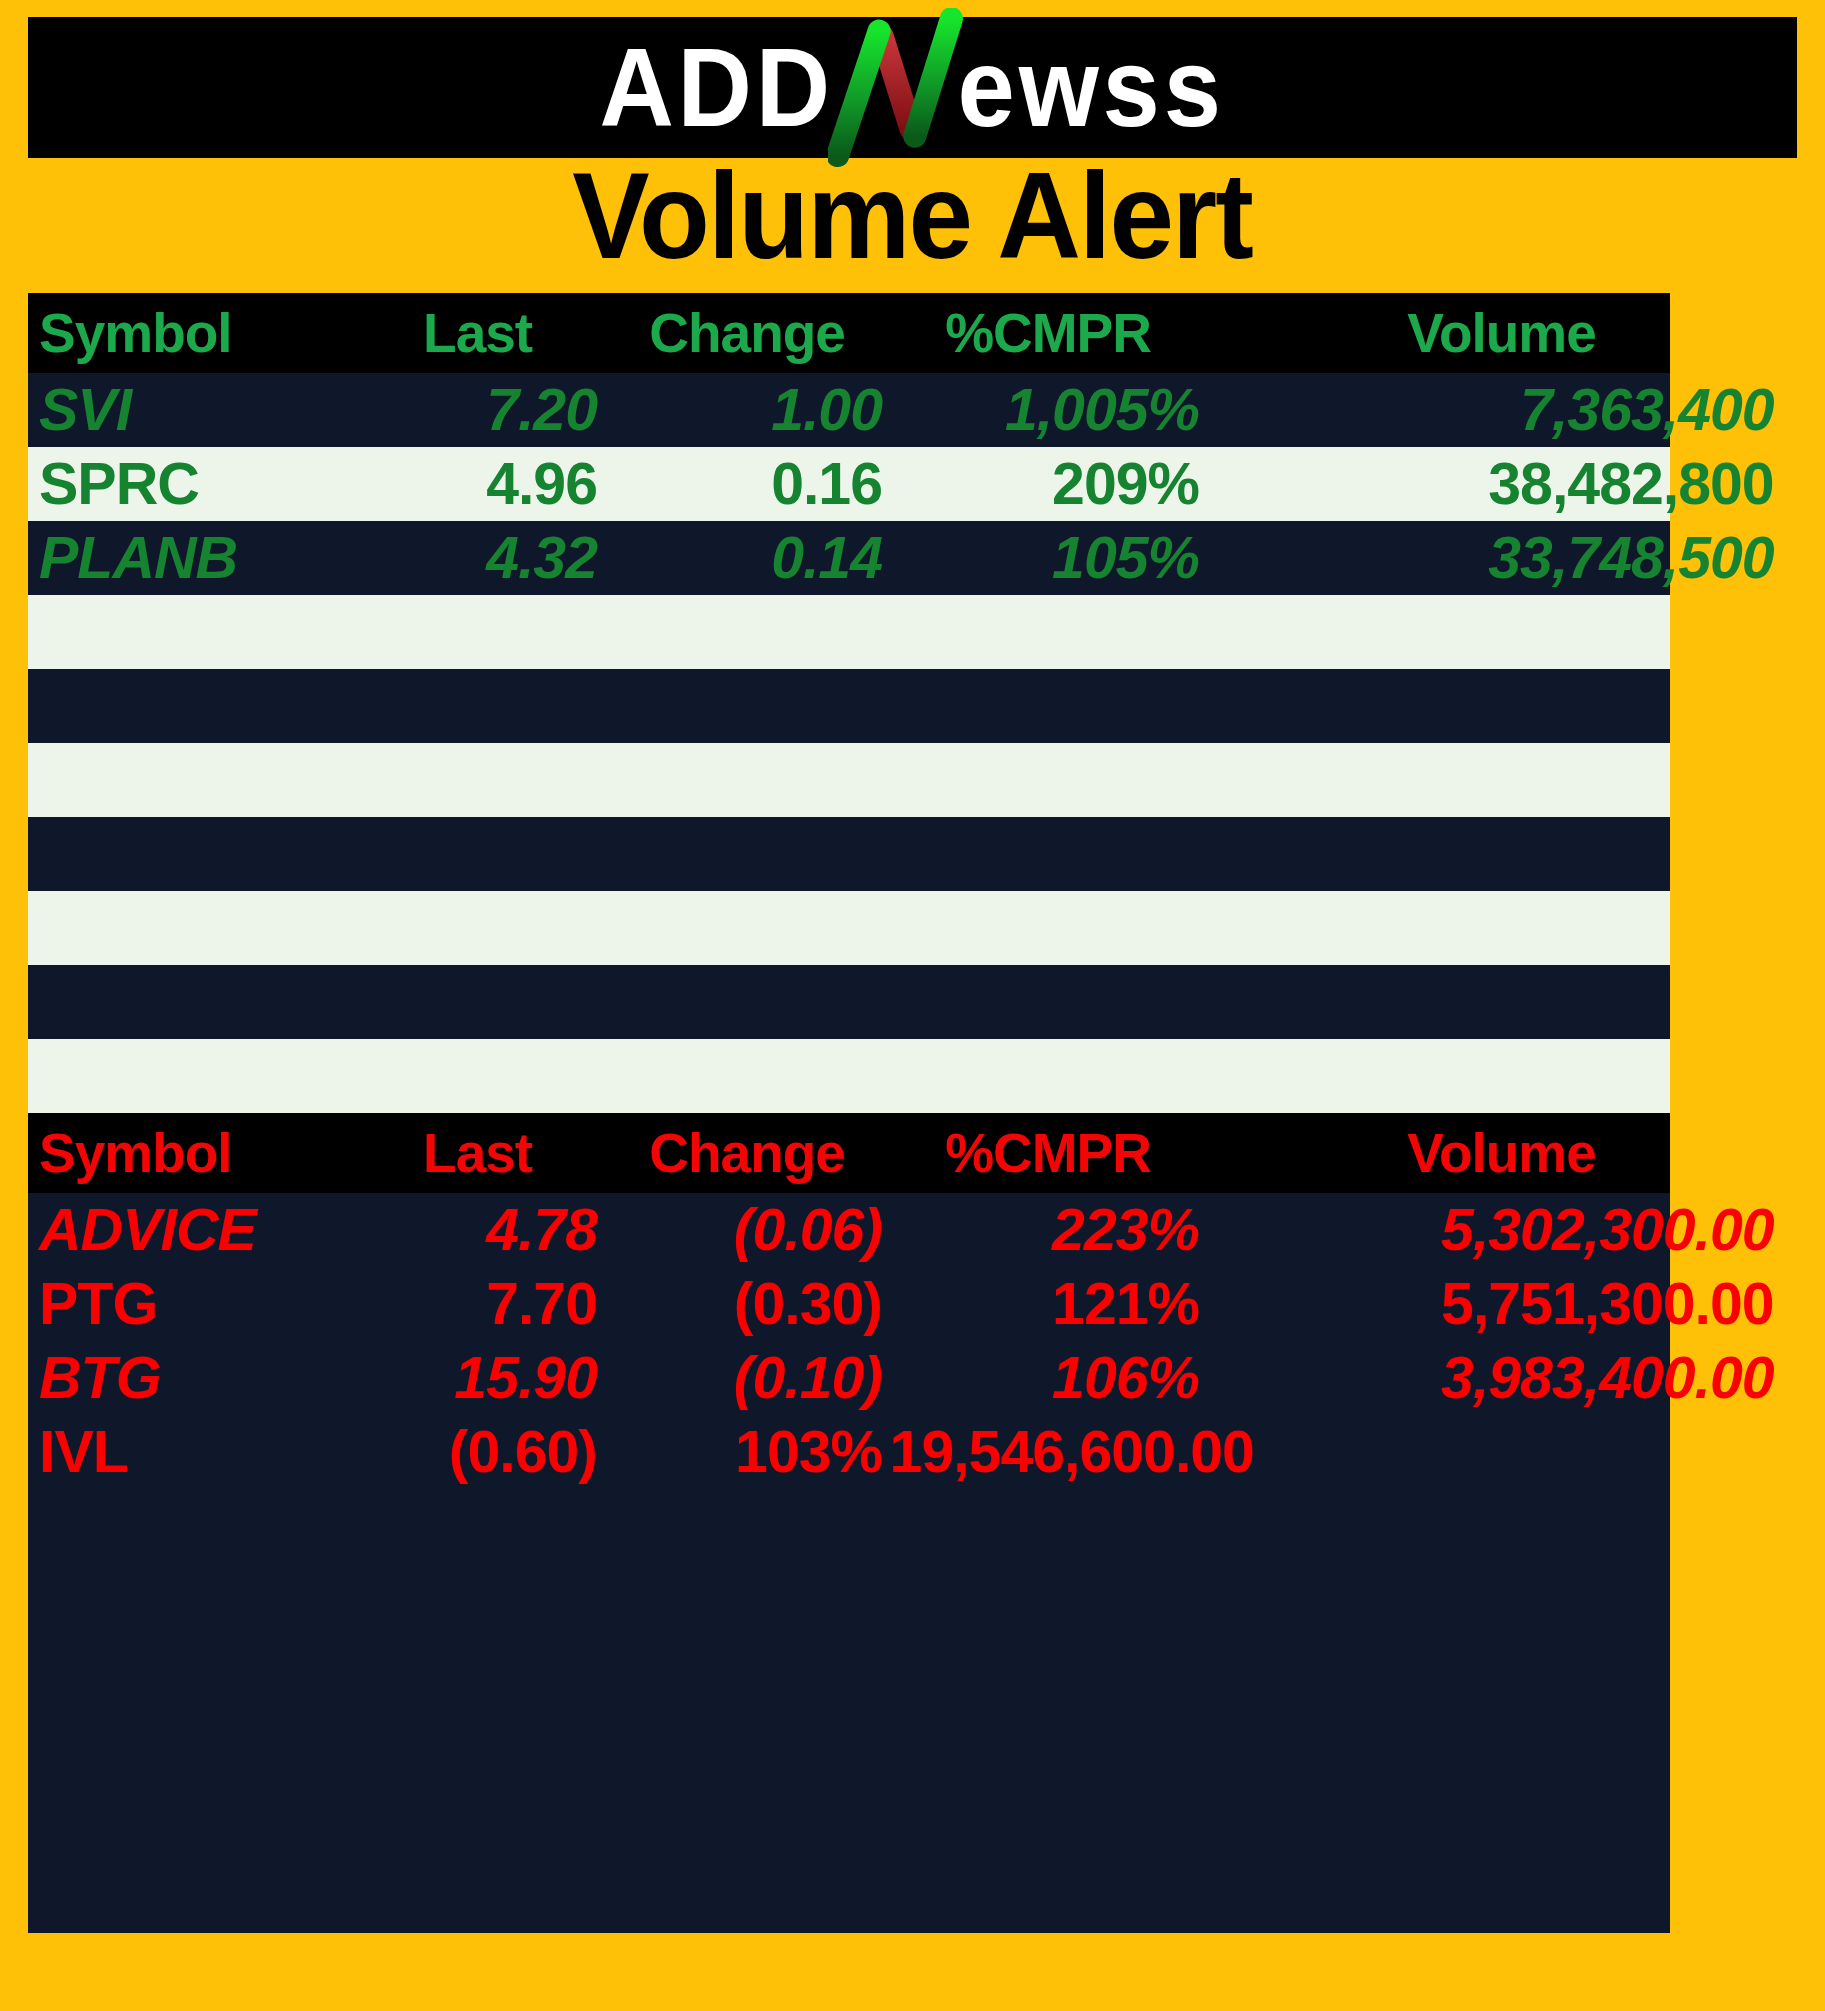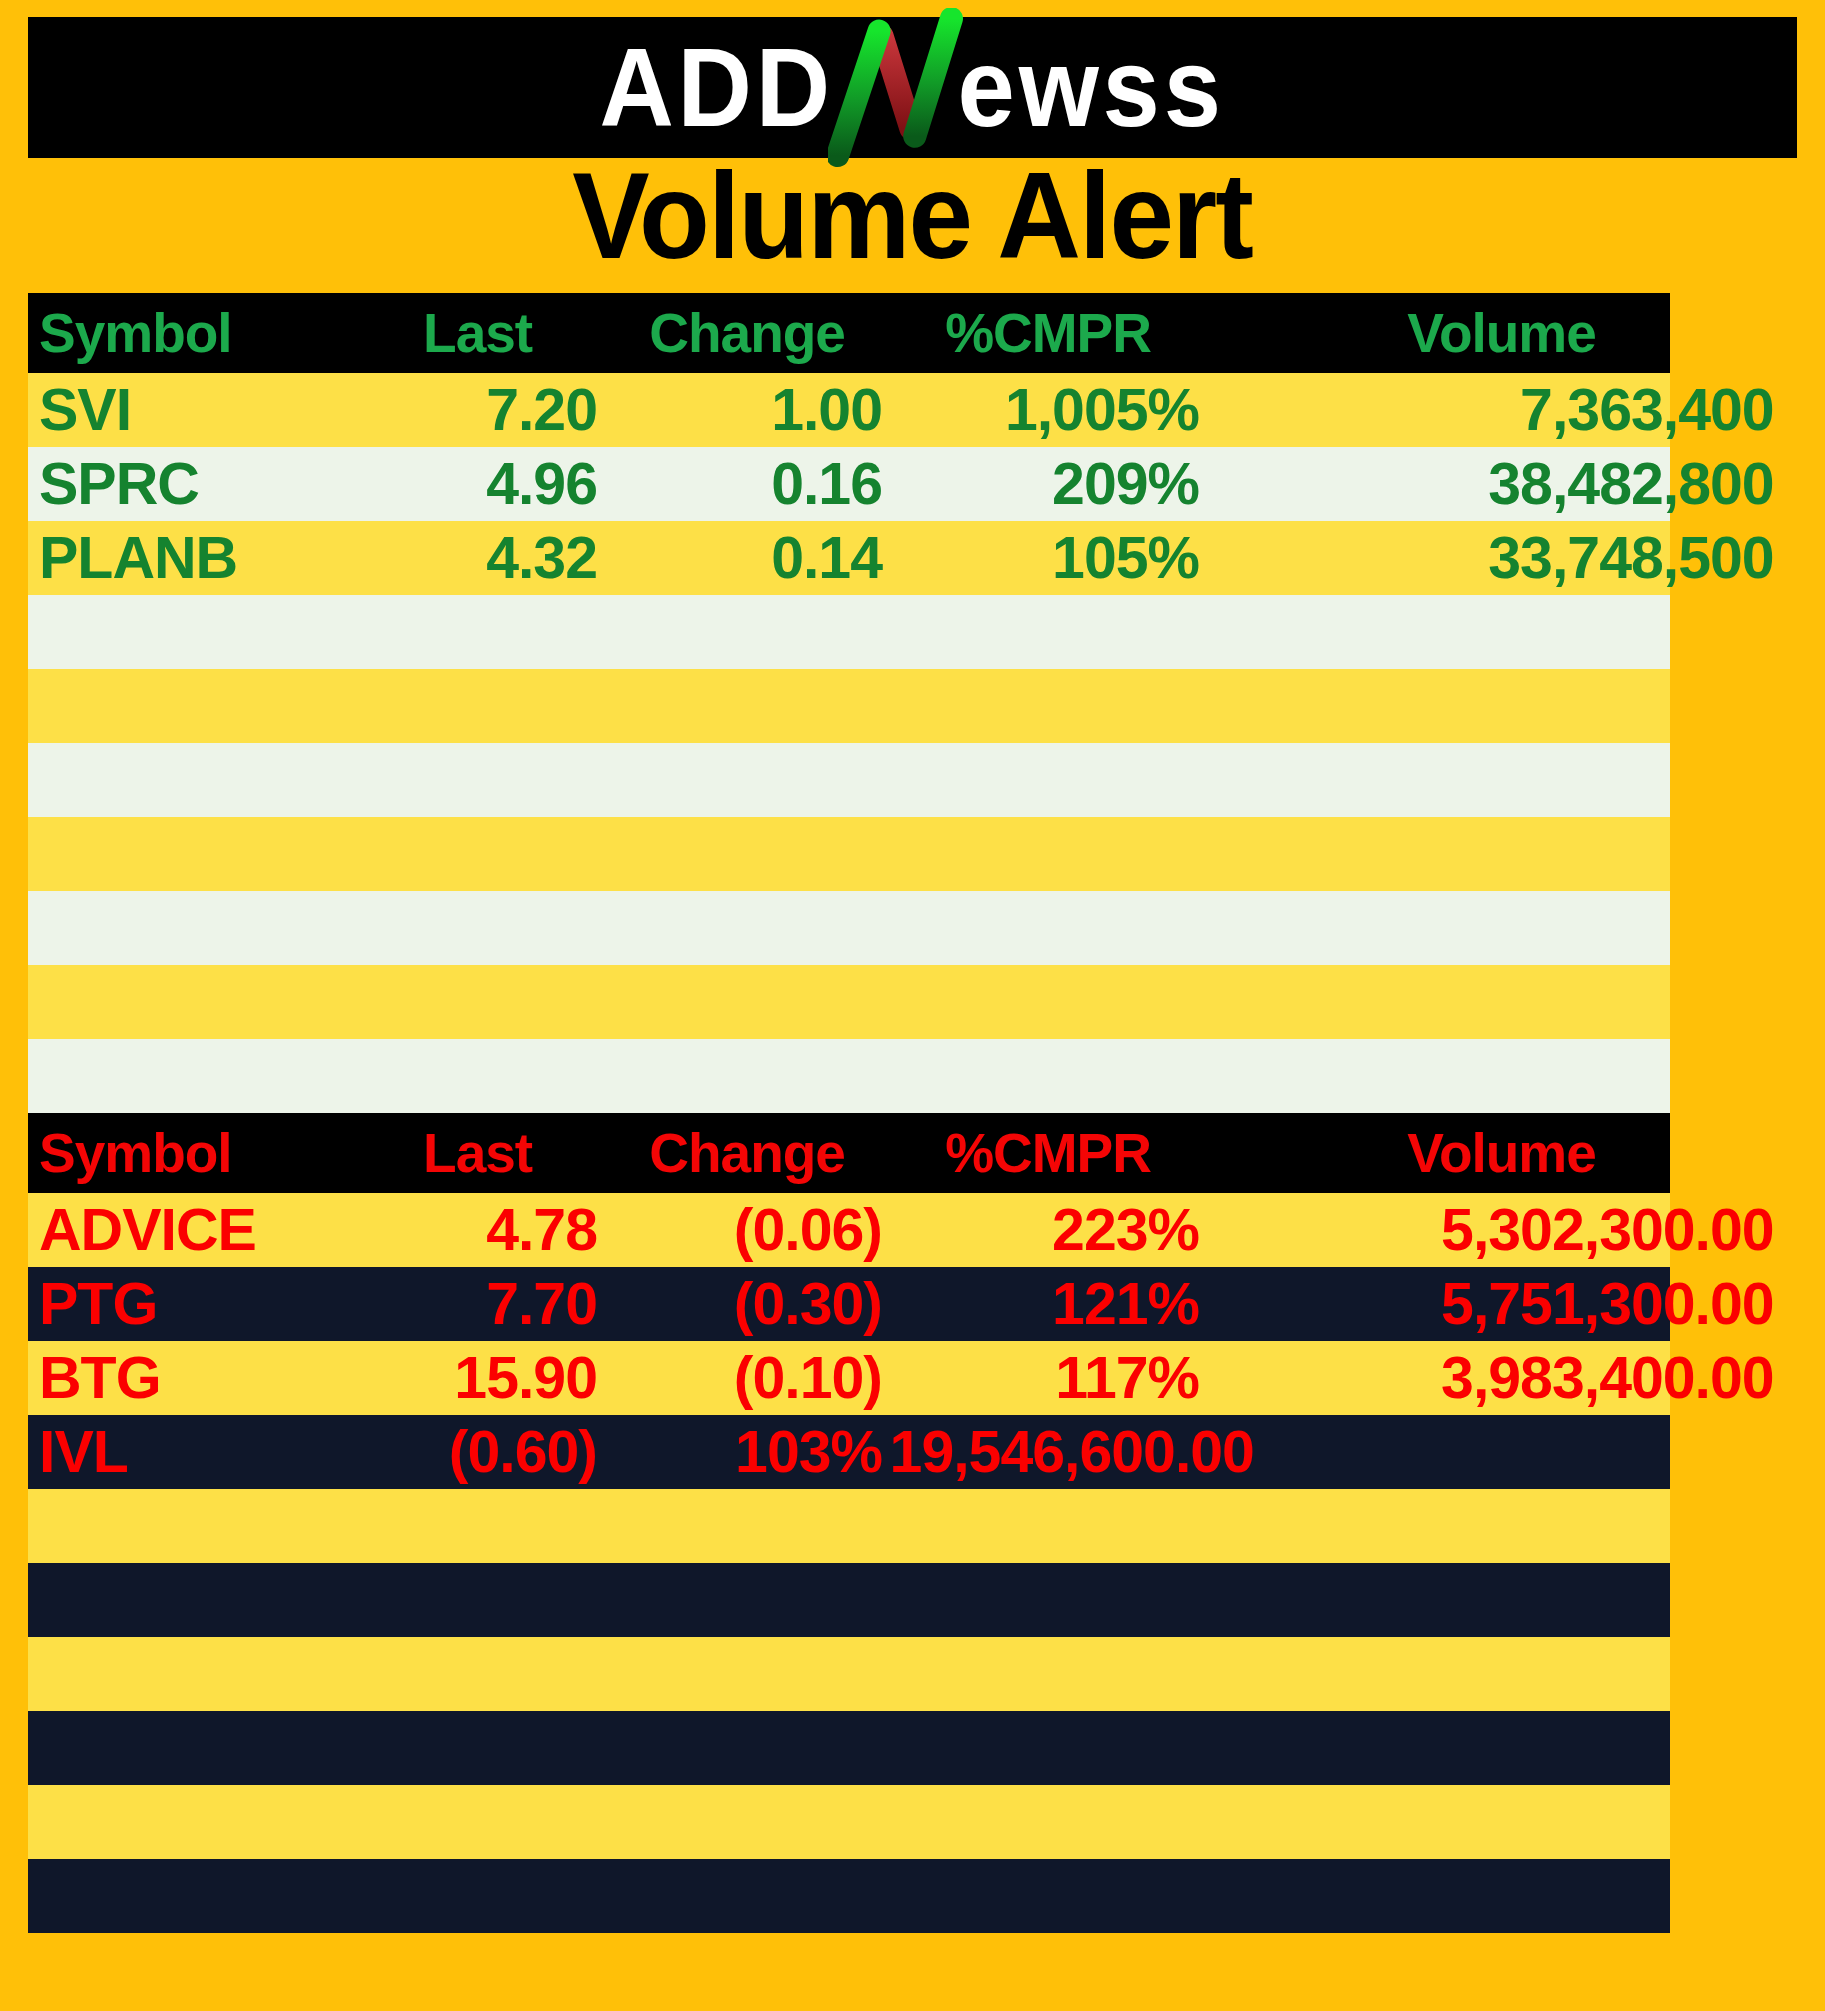--- a/index.html
+++ b/index.html
@@ -35,21 +35,21 @@
 
   
   .tables{width:1642px;}
   .row{
     display:grid;
     grid-template-columns:323px 254px 285px 317px 590px;
     align-items:center;
     height:74px;
   }
   .row.hdr{height:80px;background:#000;}
-  .row.plain{background:#fde047;}
+  .row.plain{background:#0f172a;font-style:italic;}
   .cell{
     font-weight:bold;font-size:59px;line-height:1;
     letter-spacing:-1px;white-space:nowrap;
   }
   .hdr .cell{font-size:55px;}
   .c0{text-align:left;padding-left:11.4px;}
   .c1,.c2,.c3{text-align:right;padding-right:7.6px;}
   .c4{text-align:right;padding-right:23px;}
   .hdr .c1,.hdr .c2,.hdr .c3,.hdr .c4{text-align:center;padding-right:0;}
 
@@ -148,21 +148,21 @@
           <div class="cell c0">PTG</div>
           <div class="cell c1">7.70</div>
           <div class="cell c2">(0.30)</div>
           <div class="cell c3">121%</div>
           <div class="cell c4">5,751,300.00</div>
         </div>
         <div class="row data plain">
           <div class="cell c0">BTG</div>
           <div class="cell c1">15.90</div>
           <div class="cell c2">(0.10)</div>
-          <div class="cell c3">117%</div>
+          <div class="cell c3">106%</div>
           <div class="cell c4">3,983,400.00</div>
         </div>
         <div class="row data tint">
           <div class="cell c0">IVL</div>
           <div class="cell c2">(0.60)</div>
           <div class="cell c3">103%</div>
           <div class="cell c4">19,546,600.00</div>
         </div>
         <div class="row empty plain"></div>
         <div class="row empty tint"></div>

